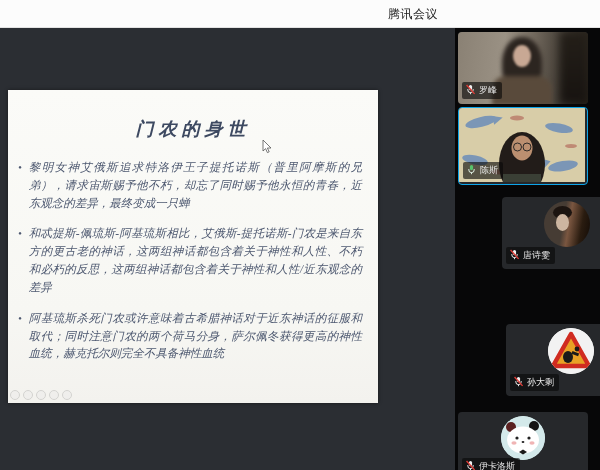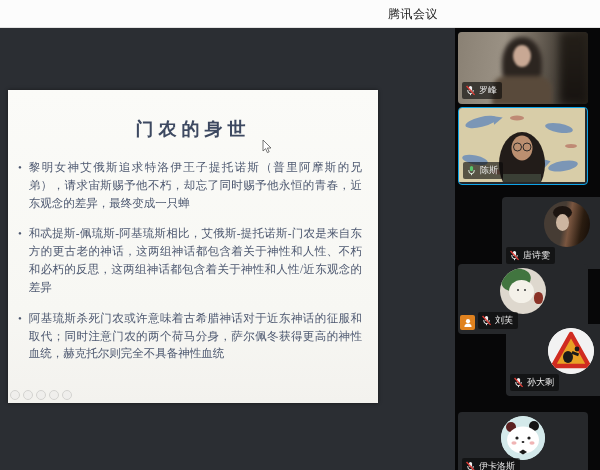--- a/index.html
+++ b/index.html
@@ -8,21 +8,21 @@
   .screen { position:relative; width:600px; height:470px; background:#000; overflow:hidden;padding-left:21px; }
 
   
   .titlebar { position:absolute; left:0; top:0; width:600px; height:28px;
               background:#fcfcfc; border-bottom:1px solid #e3e3e3; }
   .titlebar .apptitle { position:absolute; left:388px; top:6px; font-size:12px;
               color:#1c1c1c; letter-spacing:0.5px; }
 
   
   .share-area { position:absolute; left:0; top:28px; width:455px; height:442px;
-              background:#2b2e33; }
+              background:#2b2e33;font-style:italic; }
   .slide { position:absolute; left:8px; top:62px; width:370px; height:313px;
               background:linear-gradient(180deg,#fbfbf8 0%,#f7f7f3 70%,#f3f2ee 100%);
               box-shadow:0 0 4px rgba(0,0,0,.45); }
   .slide-title { margin-top:27px; text-align:center; font-size:18px; font-weight:600;
               letter-spacing:5px; color:#3d4961;
               font-family:"Liberation Serif","DejaVu Serif",serif; }
   .bullets { list-style:none; padding:18px 16px 0 10px; }
   .bullets li { display:flex; gap:7px; margin-bottom:13px; font-size:11.5px;
               line-height:1.55; color:#4d5870; text-align:justify;
               font-family:"Liberation Serif","DejaVu Serif",serif; }
@@ -39,21 +39,21 @@
               overflow:hidden; background:#26282b; }
   .tile.speaking { border:1px solid #0ea5e9; }
   .t1 { top:4px; }
   .t2 { top:79px; height:78px; }
   .t3 { top:169px;margin-left:44px; }
   .t4 { top:236px; height:70px; }
   .t5 { top:296px;margin-left:48px; }
   .t6 { top:384px; }
 
   .nametag { position:absolute; left:4px; bottom:5px; display:inline-flex;
-              align-items:center; gap:3px; background:rgba(8,8,8,.62);
+              align-items:flex-start; gap:3px; background:rgba(8,8,8,.62);
               padding:2px 5px 2px 3px; border-radius:2px; font-size:9px;
               color:#ececec; white-space:nowrap; z-index:5; }
   .t4 .nametag { left:20px; }
   .t6 .nametag { bottom:9px; }
   .member-badge { position:absolute; left:2px; bottom:4px; width:15px; height:15px;
               background:#e0821f; border-radius:2px; display:flex; align-items:center;
               justify-content:center; z-index:5; }
 
   
   .scene1 { position:absolute; inset:0;
@@ -192,44 +192,20 @@
         <svg class="micico" viewBox="0 0 14 14">
           <rect x="5" y="1.2" width="4" height="6.6" rx="2" fill="#f0f0f0"></rect>
           <path d="M3.6 6.4 v1.2 a3.4 3.4 0 0 0 6.8 0 V6.4" stroke="#f0f0f0" fill="none" stroke-width="1.2"></path>
           <line x1="7" y1="10.6" x2="7" y2="13" stroke="#f0f0f0" stroke-width="1.2"></line>
           <line x1="2" y1="1.2" x2="12.2" y2="12.6" stroke="#e03c36" stroke-width="1.7"></line>
         </svg>
         <span>唐诗雯</span>
       </div>
     </div>
 
-    <div class="tile t4">
-      <div class="avatar av4">
-        <div class="gr"></div>
-          <div class="hd"></div>
-          <div class="e1"></div>
-          <div class="e2"></div>
-          <div class="rd"></div>
-      </div>
-      <div class="member-badge">
-        <svg width="10" height="10" viewBox="0 0 10 10">
-          <circle cx="5" cy="3.2" r="2.1" fill="#fff"></circle>
-          <path d="M1.4 9 a3.6 3.6 0 0 1 7.2 0 z" fill="#fff"></path>
-        </svg>
-      </div>
-      <div class="nametag">
-        <svg class="micico" viewBox="0 0 14 14">
-          <rect x="5" y="1.2" width="4" height="6.6" rx="2" fill="#f0f0f0"></rect>
-          <path d="M3.6 6.4 v1.2 a3.4 3.4 0 0 0 6.8 0 V6.4" stroke="#f0f0f0" fill="none" stroke-width="1.2"></path>
-          <line x1="7" y1="10.6" x2="7" y2="13" stroke="#f0f0f0" stroke-width="1.2"></line>
-          <line x1="2" y1="1.2" x2="12.2" y2="12.6" stroke="#e03c36" stroke-width="1.7"></line>
-        </svg>
-        <span>刘芙</span>
-      </div>
-    </div>
 
     <div class="tile t5">
       <div class="avatar av5">
         <svg width="46" height="46" viewBox="0 0 46 46">
           <circle cx="23" cy="23" r="23" fill="#f2f2f2"></circle>
           <polygon points="23,6 41,38 5,38" fill="#e8a125" stroke="#d02b20" stroke-width="4.5" stroke-linejoin="round"></polygon>
           <ellipse cx="20" cy="29" rx="5" ry="6" fill="#1a1a1a"></ellipse>
           <rect x="24" y="24" width="7" height="3" fill="#1a1a1a" transform="rotate(20 27 25)"></rect>
           <circle cx="29" cy="21" r="2.4" fill="#1a1a1a"></circle>
         </svg>

